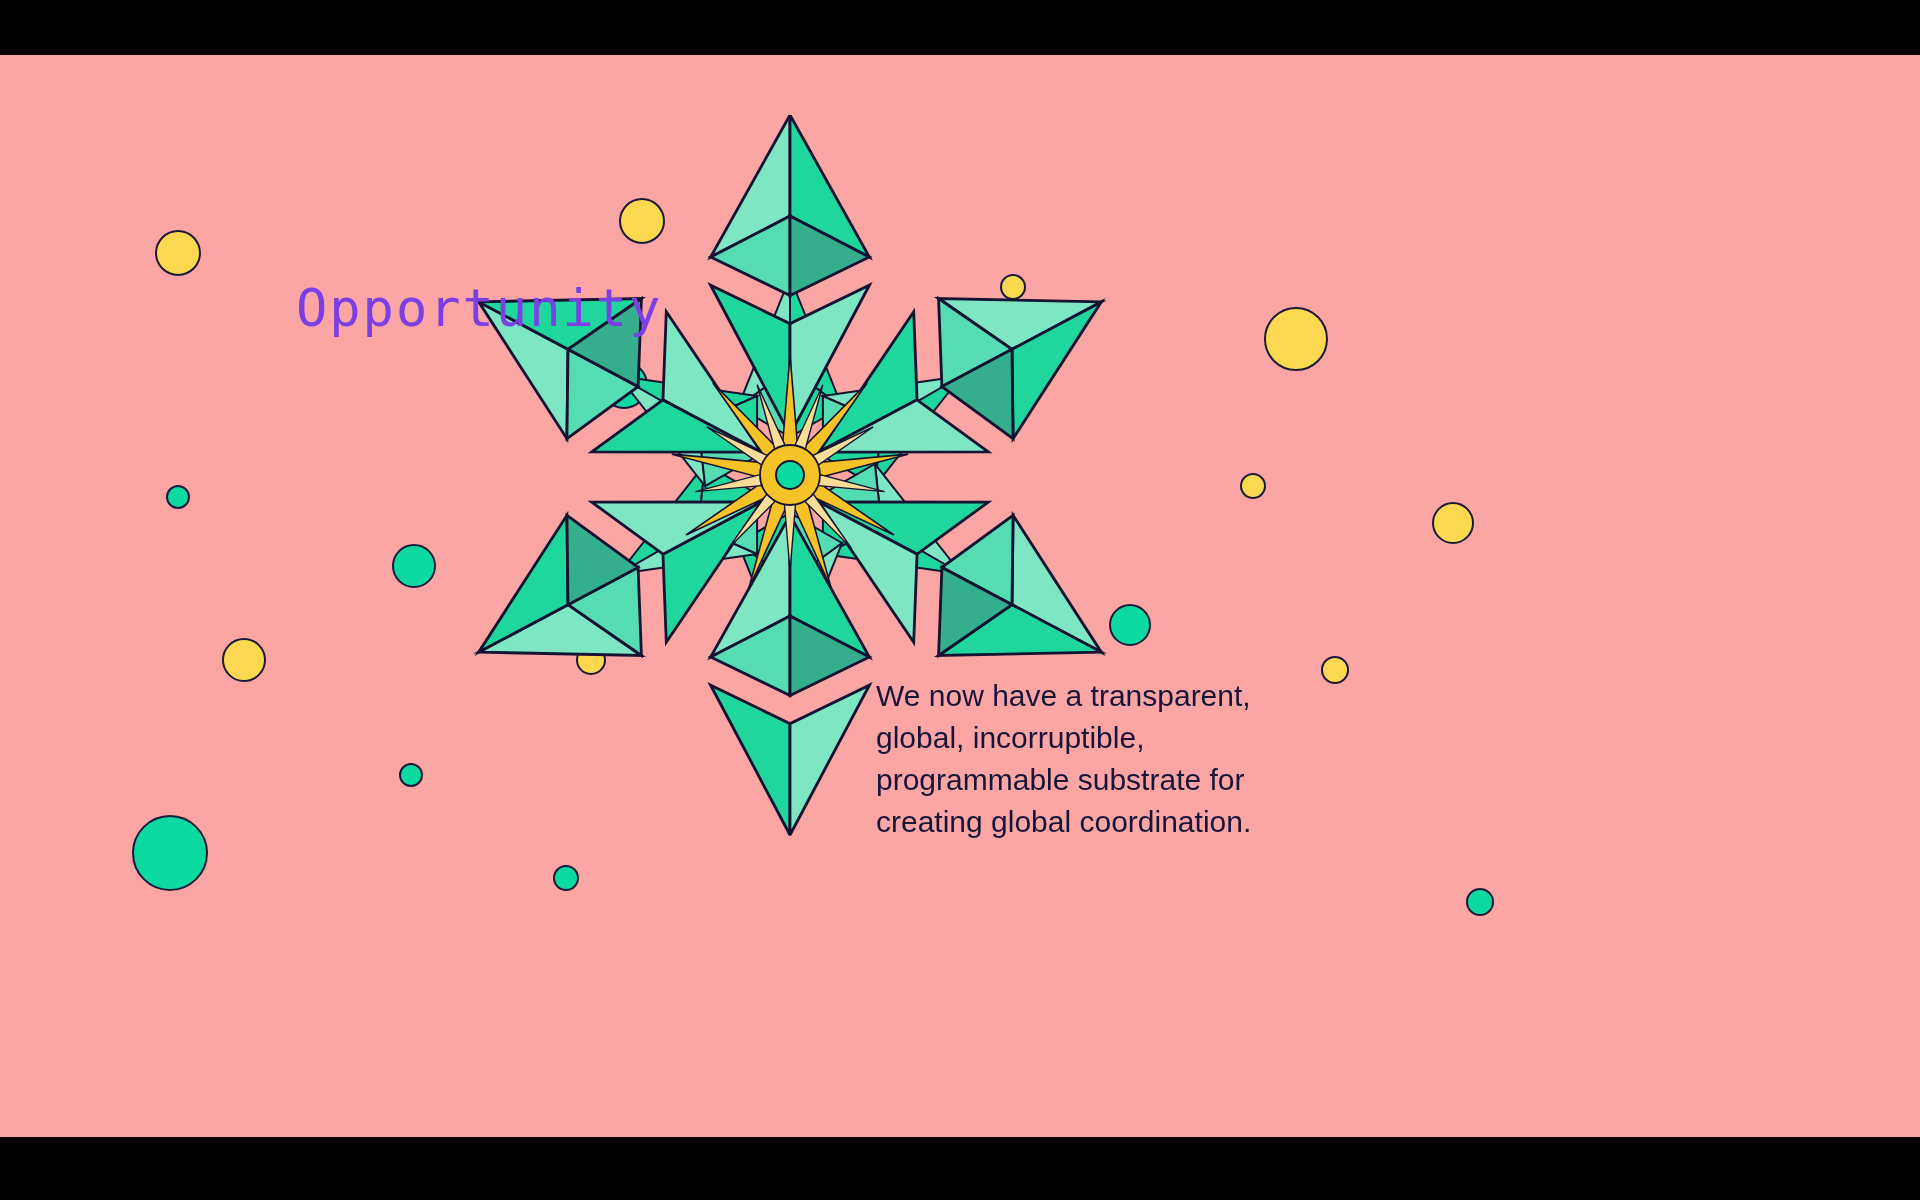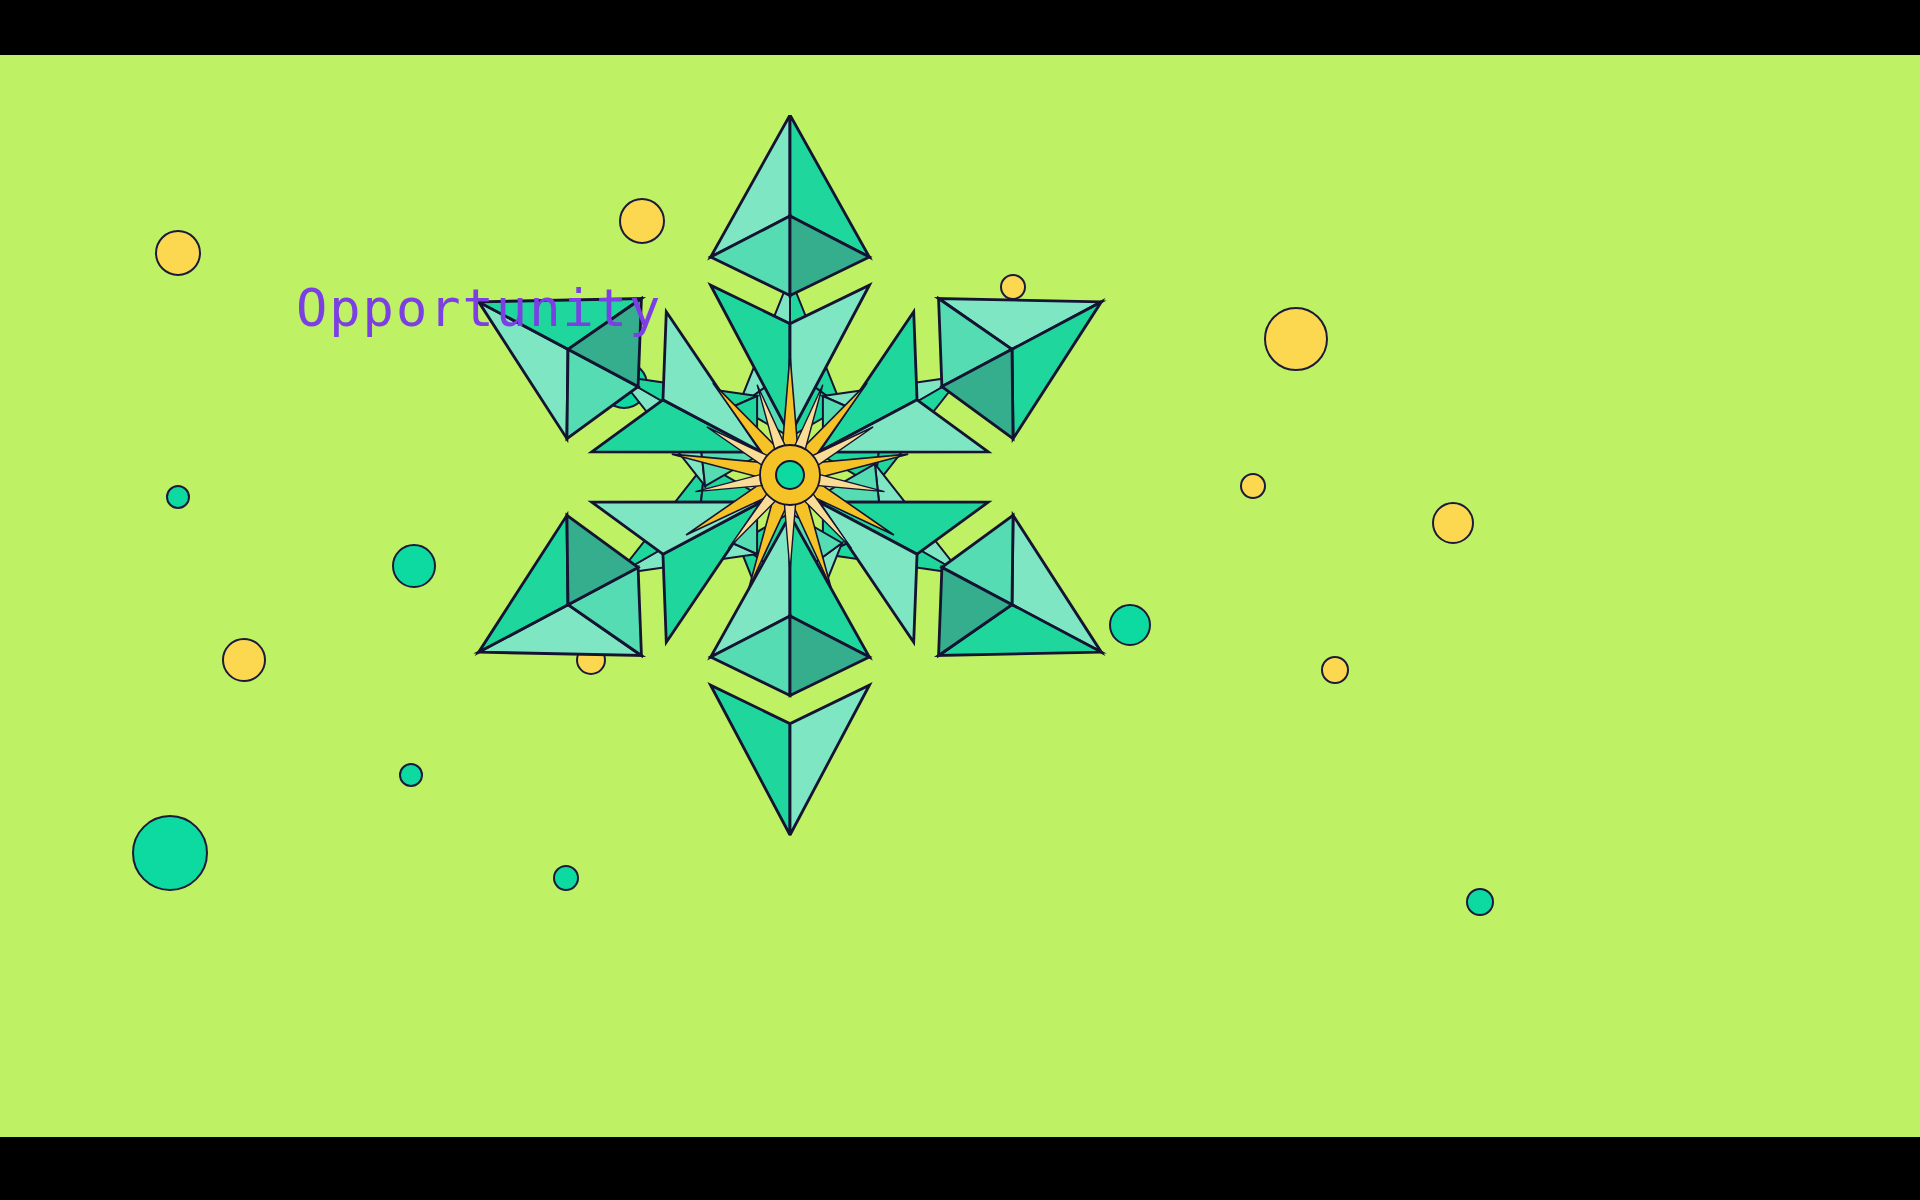--- a/index.html
+++ b/index.html
@@ -25,21 +25,21 @@
   }
   .bar-top { top: 0; height: 55px; }
   .bar-bottom { bottom: 0; height: 63px; }
 
   .canvas {
     position: absolute;
     left: 0;
     top: 55px;
     width: 1920px;
     height: 1082px;
-    background: #bef264;
+    background: #fca5a5;
     overflow: hidden;
   }
 
   
   .dot {
     position: absolute;
     border-radius: 50%;
     box-sizing: border-box;
     border: 2px solid #1c1a3a;
   }
@@ -265,16 +265,17 @@
           <circle cx="0" cy="0" r="30" fill="#f5c227" stroke="#141331" stroke-width="1.8"></circle>
 
           <circle cx="0" cy="0" r="14" fill="#0ddaa0" stroke="#141331" stroke-width="2"></circle>
         </g>
       </svg>
     </div>
 
     <div class="slide-title">Opportunity</div>
 
     <div class="quote-block">
+      <p class="quote-text">We now have a transparent, global, incorruptible, programmable substrate for creating global coordination.</p>
     </div>
 
   </div>
 </div>
 
 </body></html>

